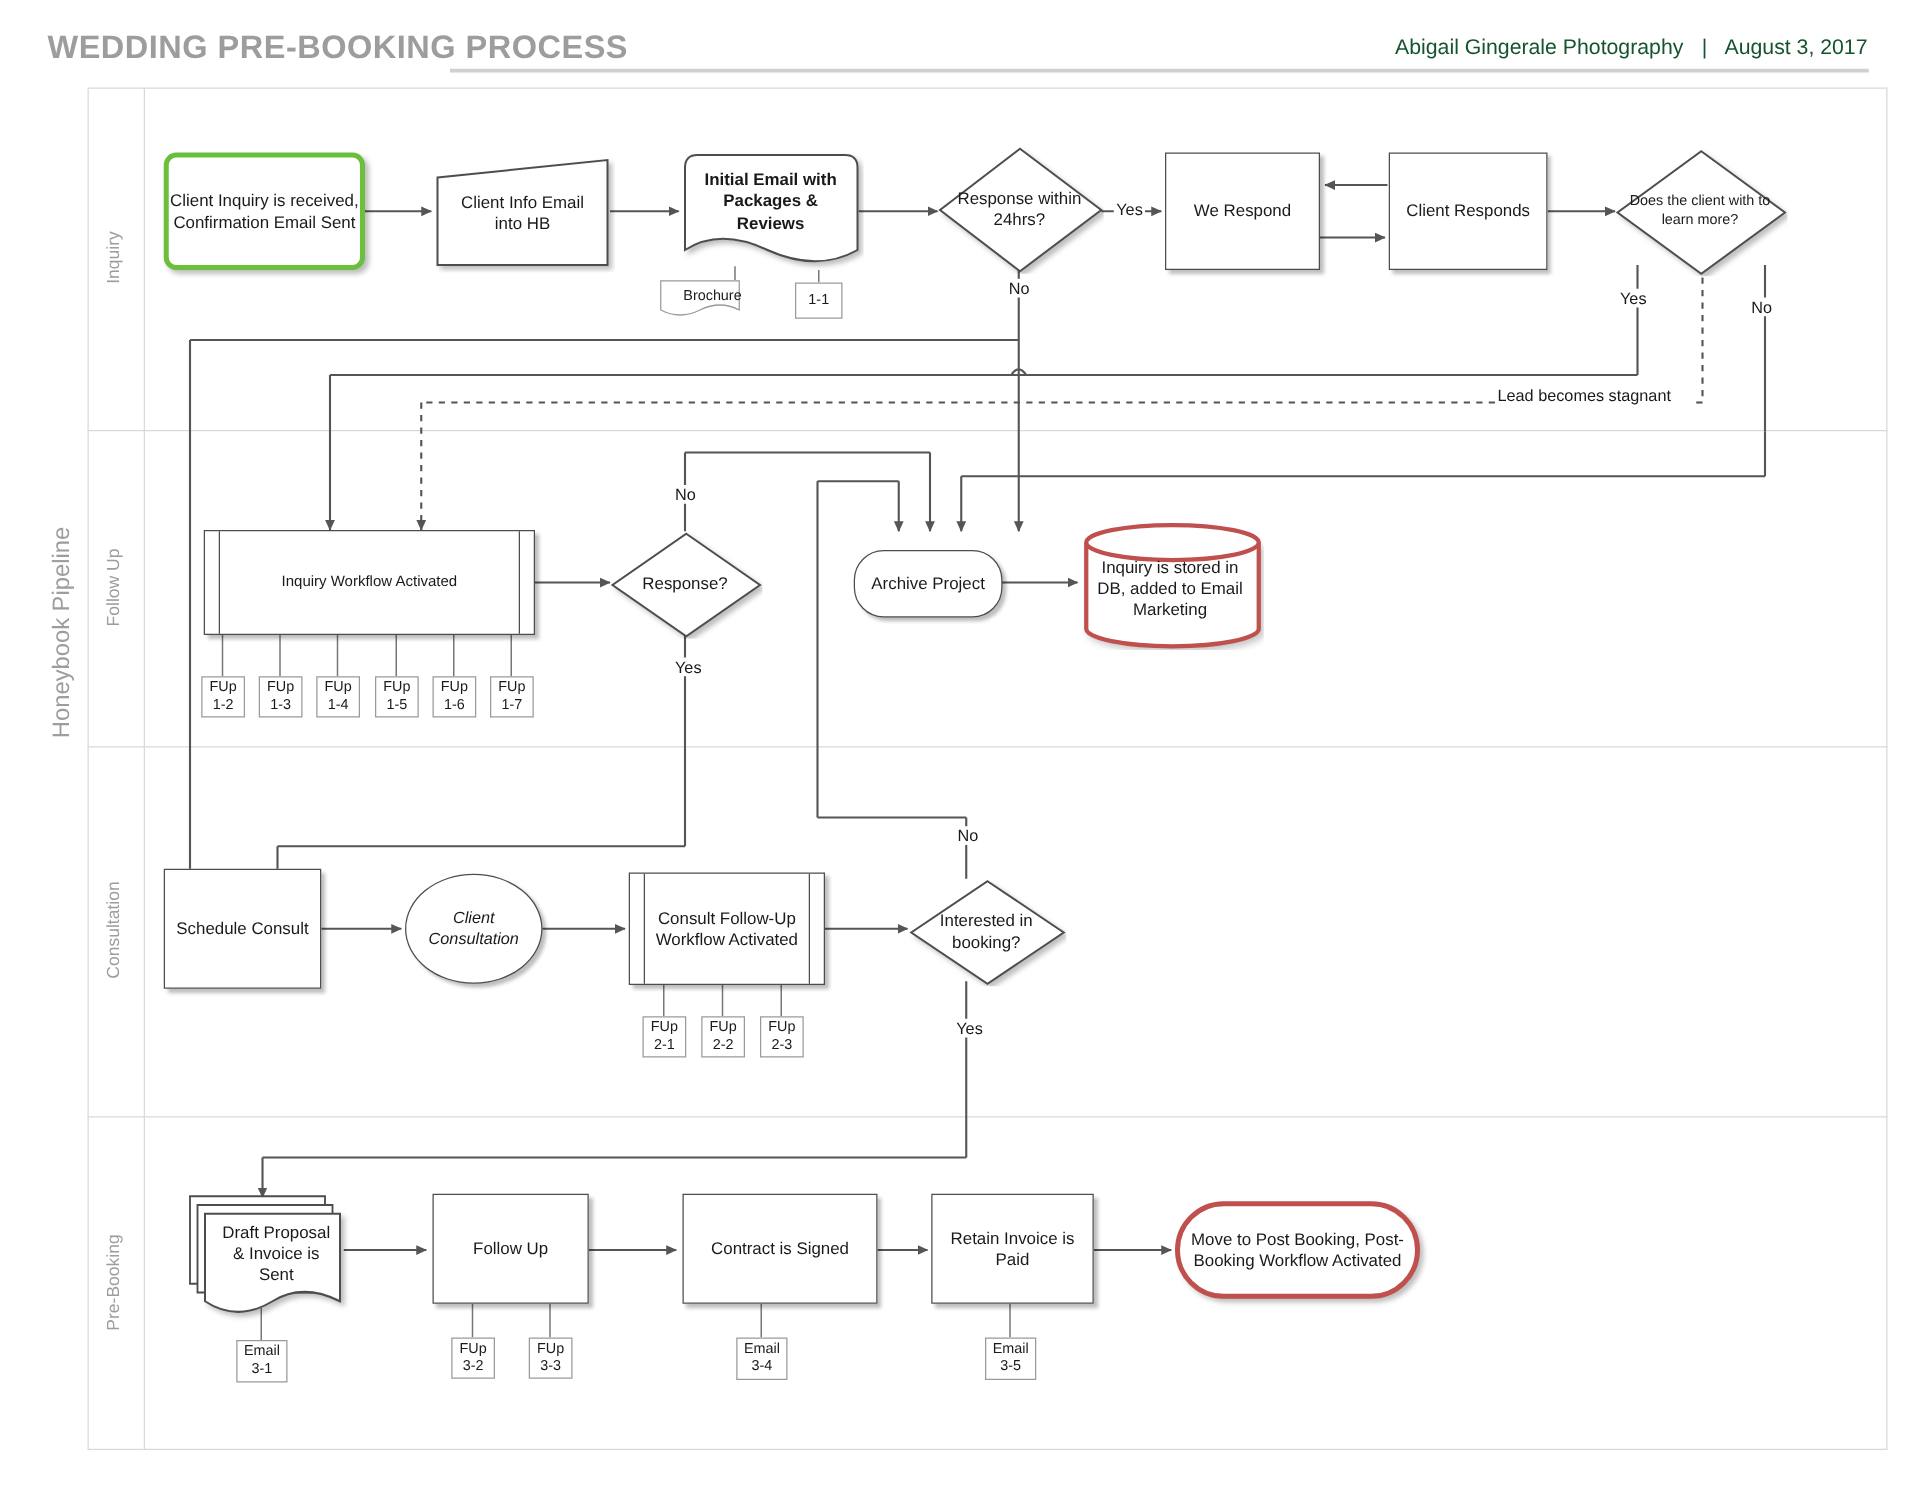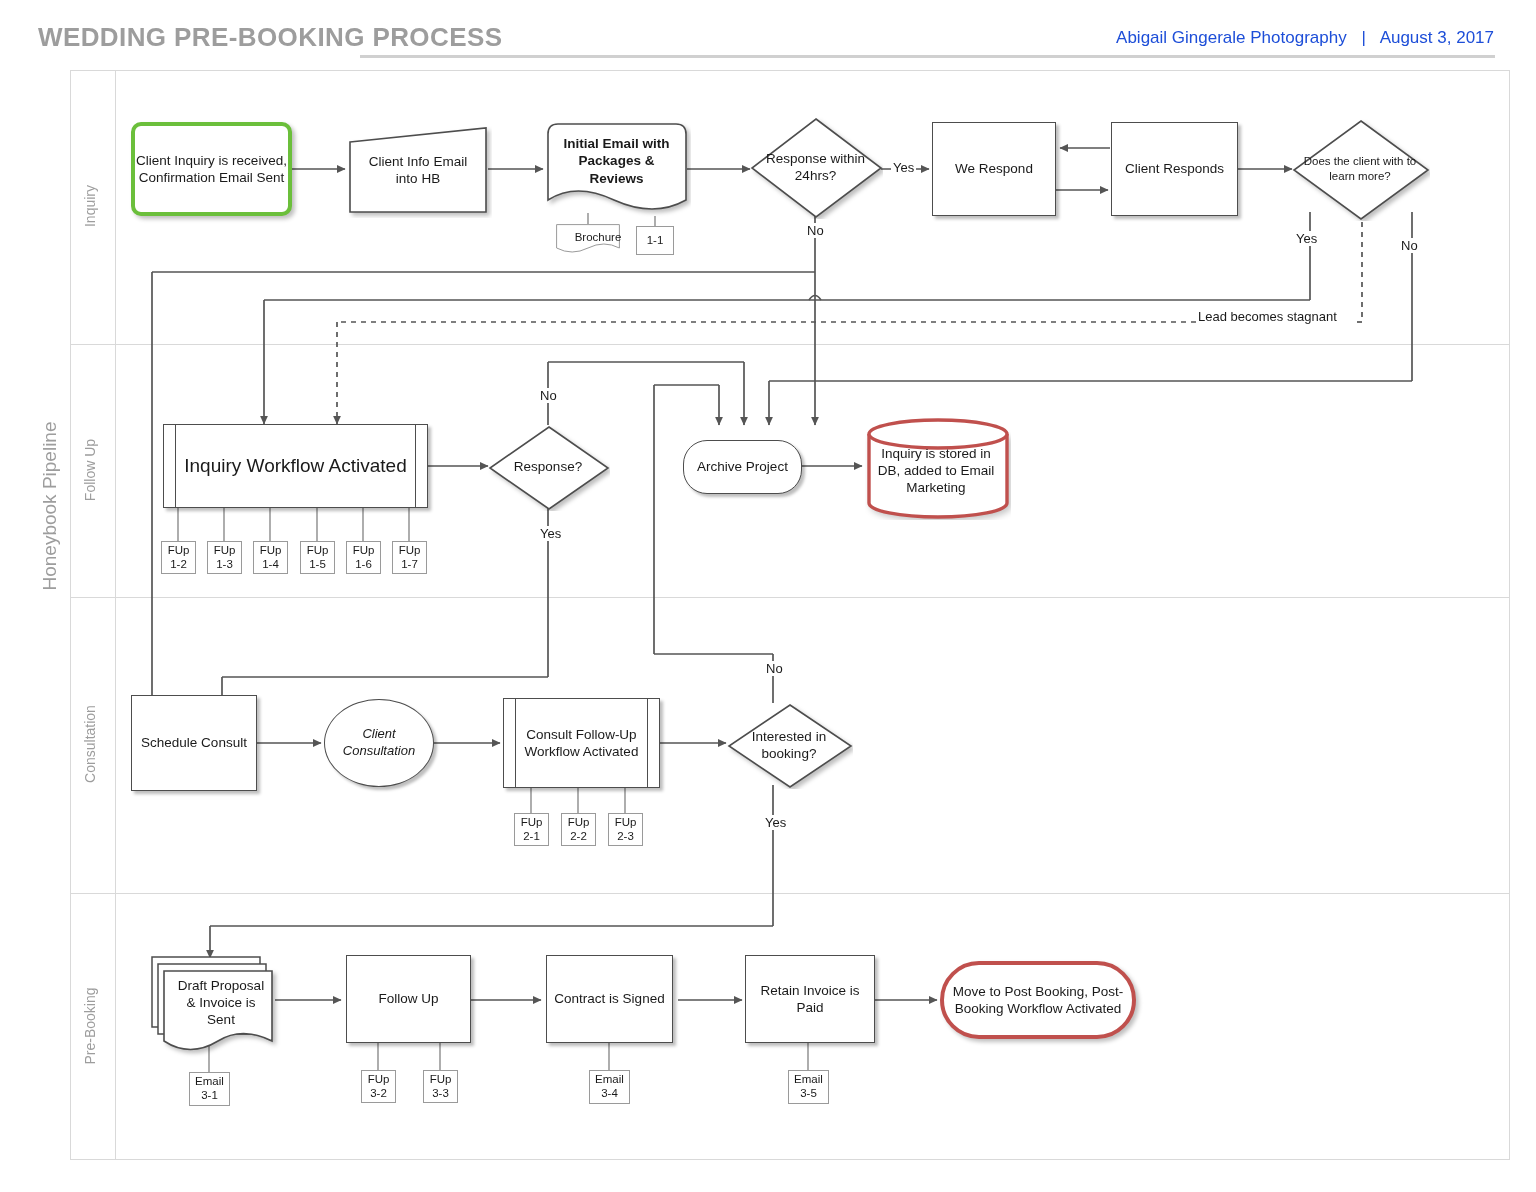--- a/index.html
+++ b/index.html
@@ -2,21 +2,21 @@
 <html><head>
 <meta charset="utf-8">
 <style>
   html,body{margin:0;padding:0;background:#ffffff;}
   body{width:1536px;height:1192px;position:relative;font-family:"Liberation Sans",sans-serif;overflow:hidden;}
 
   
   #header{position:absolute;left:0;top:0;width:1536px;height:62px;}
   #doc-title{position:absolute;left:38px;top:22px;font-size:26px;font-weight:bold;color:#9d9d9d;letter-spacing:.4px;white-space:nowrap;}
   #header-meta{position:absolute;right:42px;top:28px;font-size:17px;color:#9d9d9d;white-space:nowrap;}
-  #header-meta span{color:#1d4ed8;}
+  #header-meta span{color:#14532d;}
   #header-rule{position:absolute;left:360px;top:55px;width:1135px;height:3px;background:#d0d0d0;}
 
   
   #pool{position:absolute;left:70px;top:70px;width:1440px;height:1090px;border:1px solid #d9d9d9;box-sizing:border-box;}
   #pool-title-col{position:absolute;left:70px;top:70px;width:46px;height:1090px;border-right:1px solid #d9d9d9;box-sizing:border-box;}
   #pool-title{position:absolute;left:-470px;top:495px;width:1040px;text-align:center;font-size:19px;color:#9d9d9d;
               transform:rotate(-90deg);white-space:nowrap;}
   .lane{position:absolute;left:116px;width:1394px;border-bottom:1px solid #d9d9d9;box-sizing:border-box;}
   .lane-label-col{position:absolute;left:70px;width:46px;border-bottom:1px solid #d9d9d9;box-sizing:border-box;}
   .lane-label{position:absolute;left:-300px;width:640px;text-align:center;font-size:14px;color:#9d9d9d;
@@ -213,21 +213,21 @@
   <span class="trap-txt">Client Info Email into HB</span>
 </div>
 
 <div class="node doc" style="left:546px;top:120px;width:141px;height:96px;">
   <svg class="doc-svg" width="145" height="100" viewBox="0 0 145 100">
     <path d="M12,4 Q2,4 2,14 L2,80 Q30,62 68,80 Q108,98 140,80 L140,14 Q140,4 130,4 Z" fill="#fff" stroke="#4d4d4d" stroke-width="1.6" style="filter:drop-shadow(3px 3px 2px rgba(0,0,0,.25));"></path>
   </svg>
   <span class="doc-txt" style="margin-top:-14px;">Initial Email with Packages &amp; Reviews</span>
 </div>
 
-<div class="tag tagdoc" style="left:556px;top:224px;width:84px;height:31px;">
+<div class="tag tagdoc" style="left:528px;top:224px;width:84px;height:31px;">
   <svg class="tagdoc-svg" width="64" height="31" viewBox="0 0 64 31">
     <path d="M0.6,0.6 L63.4,0.6 L63.4,24 Q48,16 32,24 Q16,32 0.6,24 Z" fill="#fff" stroke="#9a9a9a" stroke-width="1"></path>
   </svg>
   <span class="tagdoc-txt" style="margin-top:-4px;">Brochure</span>
 </div>
 <div class="tag" style="left:636px;top:226px;width:38px;height:29px;">
   <span>1-1</span>
 </div>
 
 <div class="node diamond" style="left:750px;top:117px;width:131px;height:100px;">
@@ -251,21 +251,21 @@
   </svg>
   <span class="dia-txt">Does the client with to learn more?</span>
 </div>
 
 <div class="elabel" style="left:891px;top:160px;">Yes</div>
 <div class="elabel" style="left:805px;top:223px;">No</div>
 <div class="elabel" style="left:1294px;top:231px;">Yes</div>
 <div class="elabel" style="left:1399px;top:238px;">No</div>
 <div class="elabel" style="left:1196px;top:309px;">Lead becomes stagnant</div>
 
-<div class="node pproc" style="left:163px;top:424px;width:265px;height:84px;font-size:19px;">
+<div class="node pproc" style="left:163px;top:424px;width:265px;height:84px;font-size:12px;">
   <span>Inquiry Workflow Activated</span>
 </div>
 
 <div class="tag" style="left:161px;top:541px;width:35px;height:33px;">
   <span style="white-space:pre-line;">FUp<br>1-2</span>
 </div>
 <div class="tag" style="left:207px;top:541px;width:35px;height:33px;">
   <span style="white-space:pre-line;">FUp
 1-3</span>
 </div>
@@ -361,21 +361,21 @@
 </div>
 <div class="tag" style="left:361px;top:1070px;width:35px;height:33px;">
   <span style="white-space:pre-line;">FUp
 3-2</span>
 </div>
 <div class="tag" style="left:423px;top:1070px;width:35px;height:33px;">
   <span style="white-space:pre-line;">FUp
 3-3</span>
 </div>
 
-<div class="node rect" style="left:546px;top:955px;width:127px;height:88px;">
+<div class="node rect" style="left:546px;top:955px;width:156px;height:88px;">
   <span>Contract is Signed</span>
 </div>
 <div class="tag" style="left:589px;top:1070px;width:41px;height:34px;">
   <span style="white-space:pre-line;">Email
 3-4</span>
 </div>
 
 <div class="node rect" style="left:745px;top:955px;width:130px;height:88px;">
   <span>Retain Invoice is Paid</span>
 </div>

